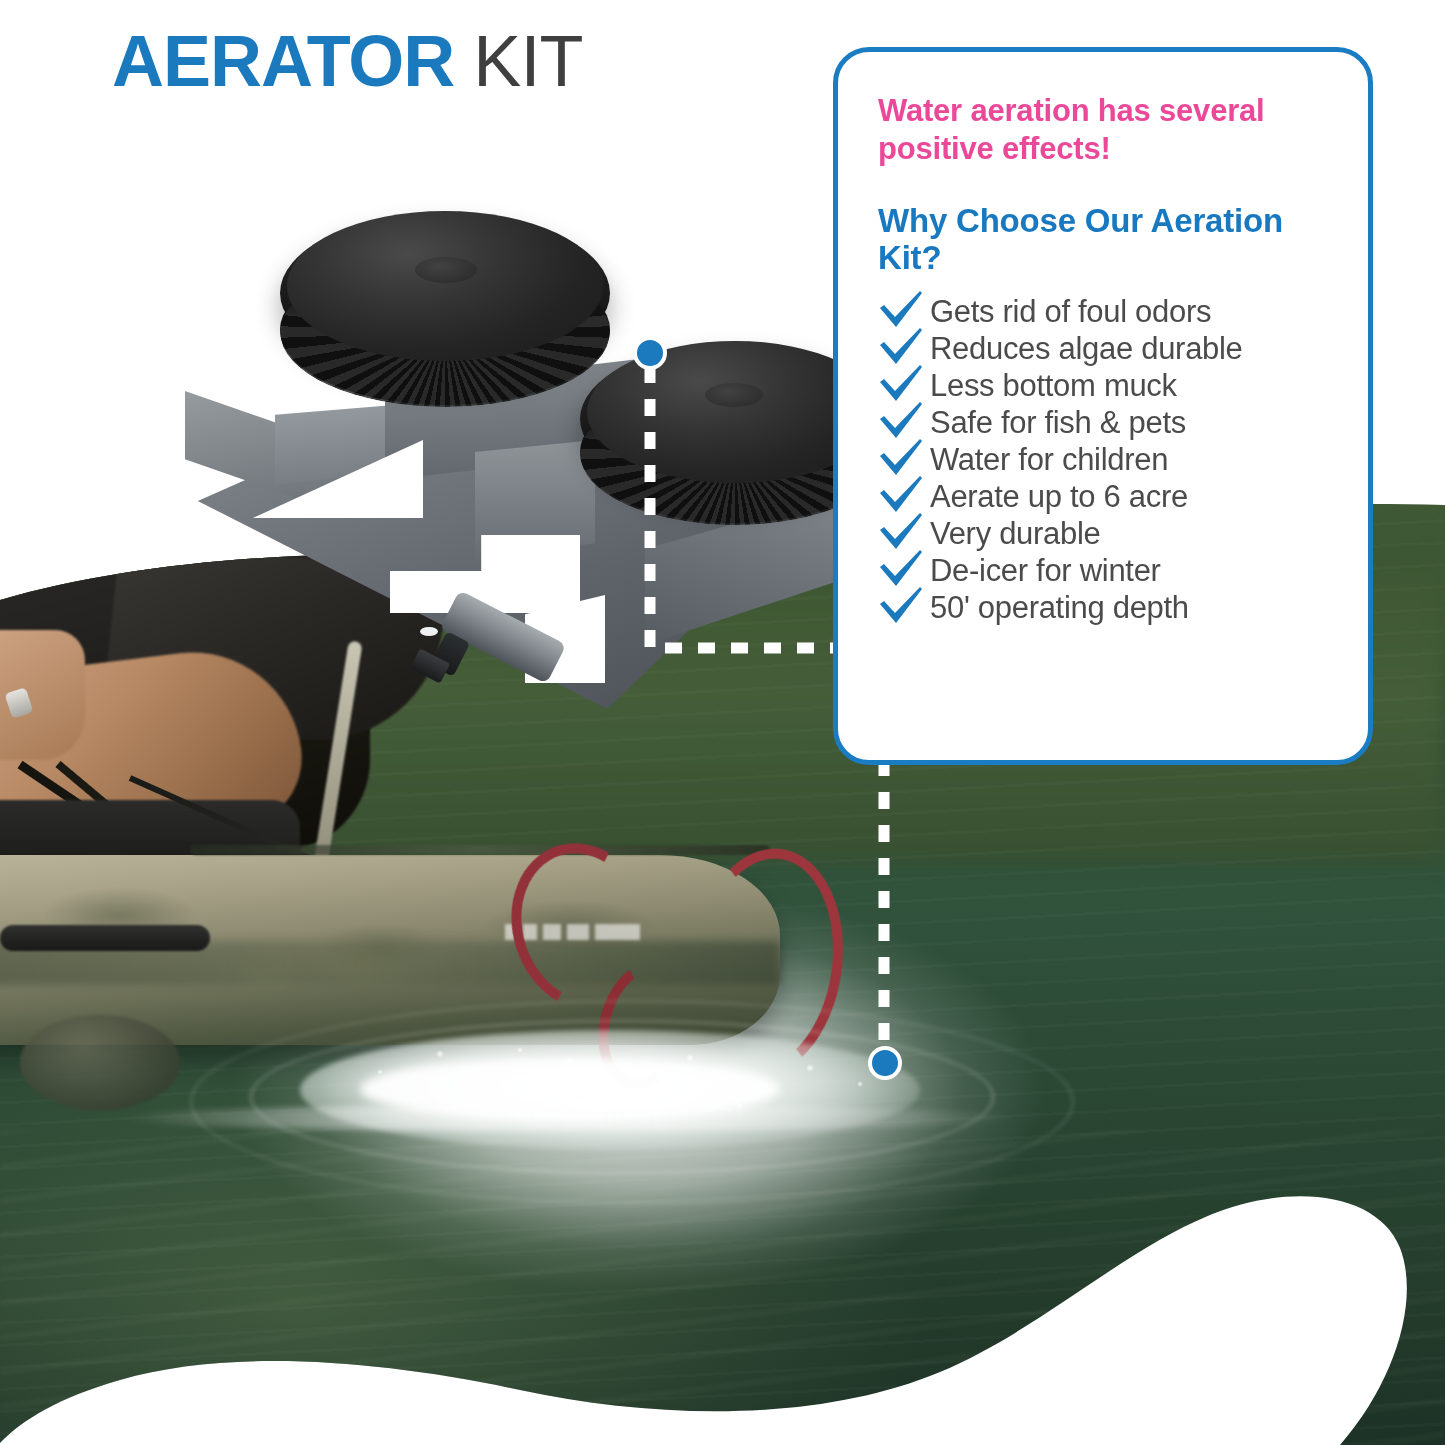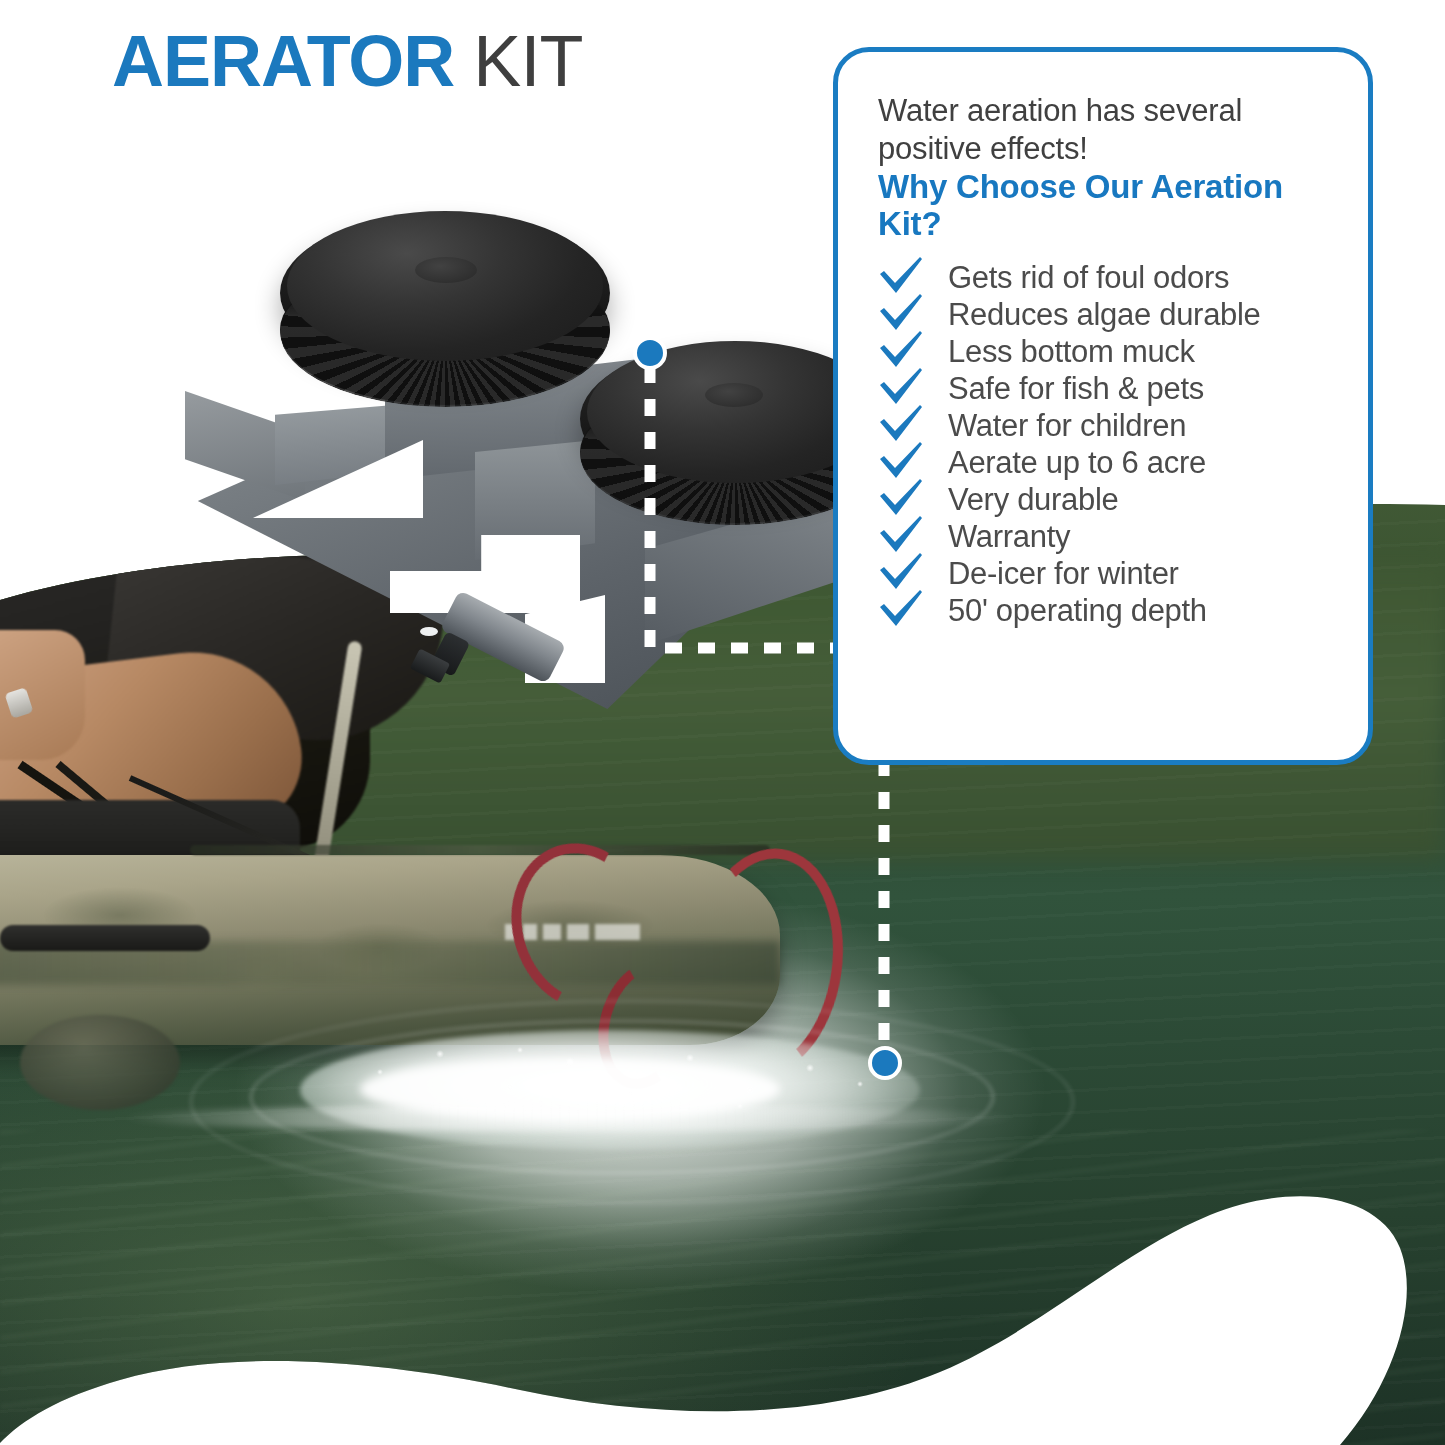--- a/index.html
+++ b/index.html
@@ -305,30 +305,30 @@
   .d2-nub{left:530px;top:188px;width:58px;height:24px;}
 
   
   .callout{
     position:absolute;left:833px;top:47px;width:540px;height:718px;
     background:#ffffff;border:5px solid #1A7CC2;border-radius:36px;
     box-sizing:border-box;
   }
   .callout-inner{padding:40px 26px 0 40px;}
   .intro{
-    color:#404040;font-size:31px;line-height:1.22;font-weight:400;
+    color:#ec4899;font-size:31px;line-height:1.22;font-weight:700;
     letter-spacing:-0.2px;
   }
   .why-head{
     color:#1878C0;font-size:33px;font-weight:bold;line-height:1.14;
-    letter-spacing:-0.2px;
+    margin-top:34px;letter-spacing:-0.2px;
   }
   .benefit-list{list-style:none;margin:16px 0 0 0;padding:0;}
   .benefit{
-    display:flex;align-items:center;height:37px;gap:18px;
+    display:flex;align-items:center;height:37px;
   }
   .check{
     flex:0 0 auto;width:46px;height:37px;margin-right:6px;position:relative;
   }
   .check svg{position:absolute;left:0;top:-4px;}
   .benefit-text{
     color:#4b4b4b;font-size:31px;line-height:1;white-space:nowrap;letter-spacing:-0.3px;
   }
 
   
@@ -493,28 +493,20 @@
               </svg>
             </span>
             <span class="benefit-text">Very durable</span>
           </li>
           <li class="benefit">
             <span class="check">
               <svg width="46" height="44" viewBox="0 0 46 44">
                 <path d="M2 19 L6 16 L17 28 L42 2 L44 4 L18 38 Z" fill="#1B79BE"></path>
               </svg>
             </span>
-            <span class="benefit-text">Warranty</span>
-          </li>
-          <li class="benefit">
-            <span class="check">
-              <svg width="46" height="44" viewBox="0 0 46 44">
-                <path d="M2 19 L6 16 L17 28 L42 2 L44 4 L18 38 Z" fill="#1B79BE"></path>
-              </svg>
-            </span>
             <span class="benefit-text">De-icer for winter</span>
           </li>
           <li class="benefit">
             <span class="check">
               <svg width="46" height="44" viewBox="0 0 46 44">
                 <path d="M2 19 L6 16 L17 28 L42 2 L44 4 L18 38 Z" fill="#1B79BE"></path>
               </svg>
             </span>
             <span class="benefit-text">50' operating depth</span>
           </li>

